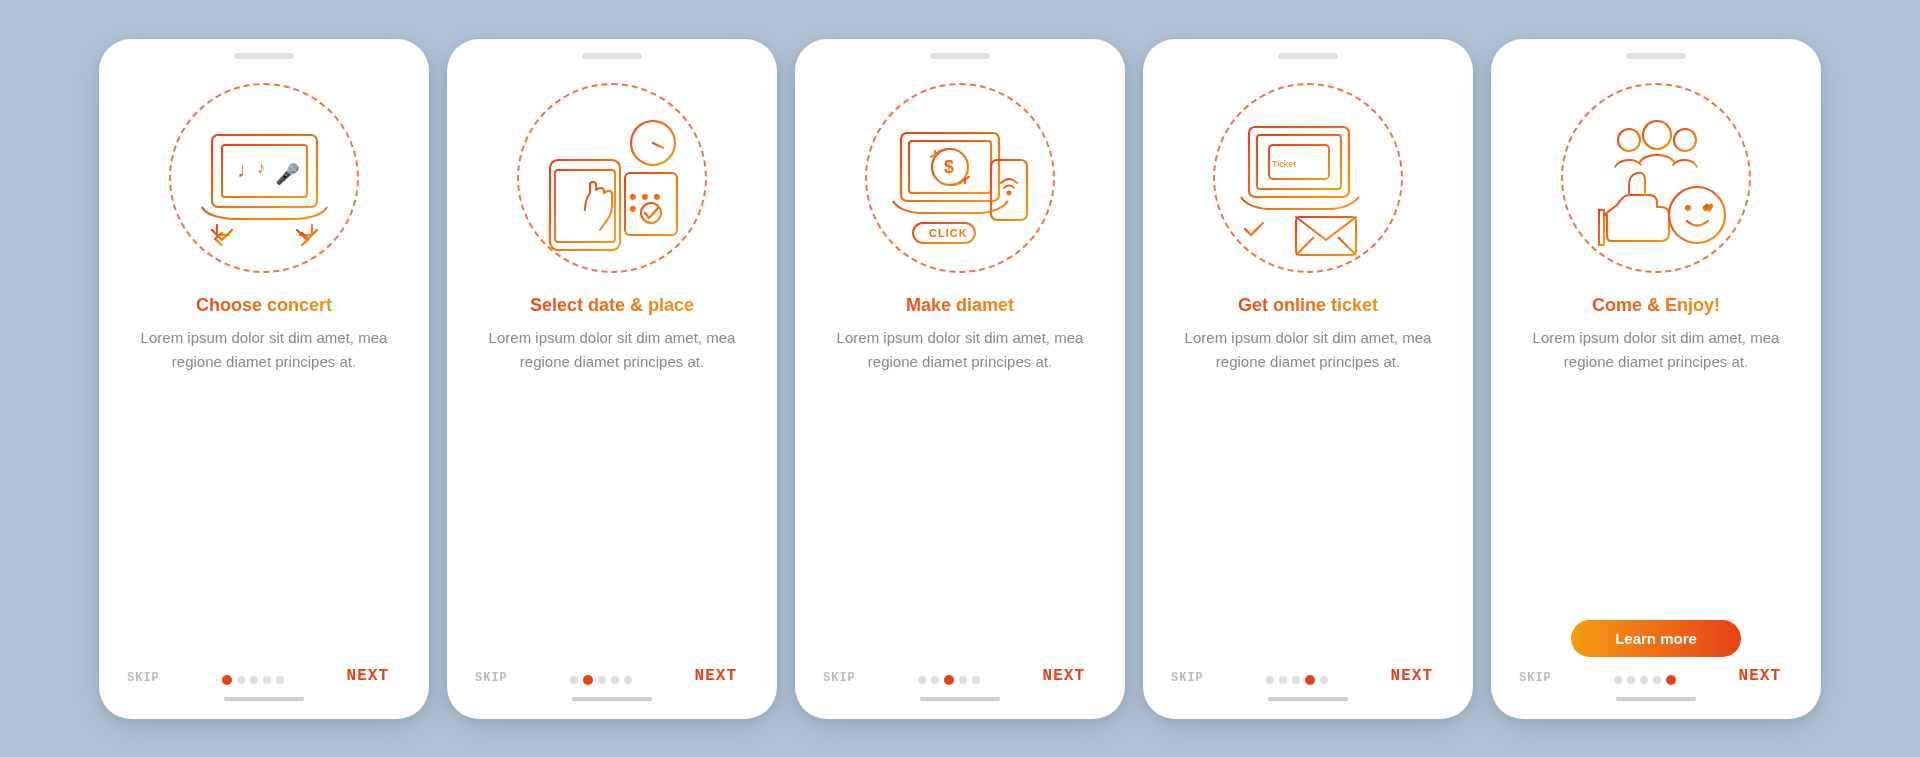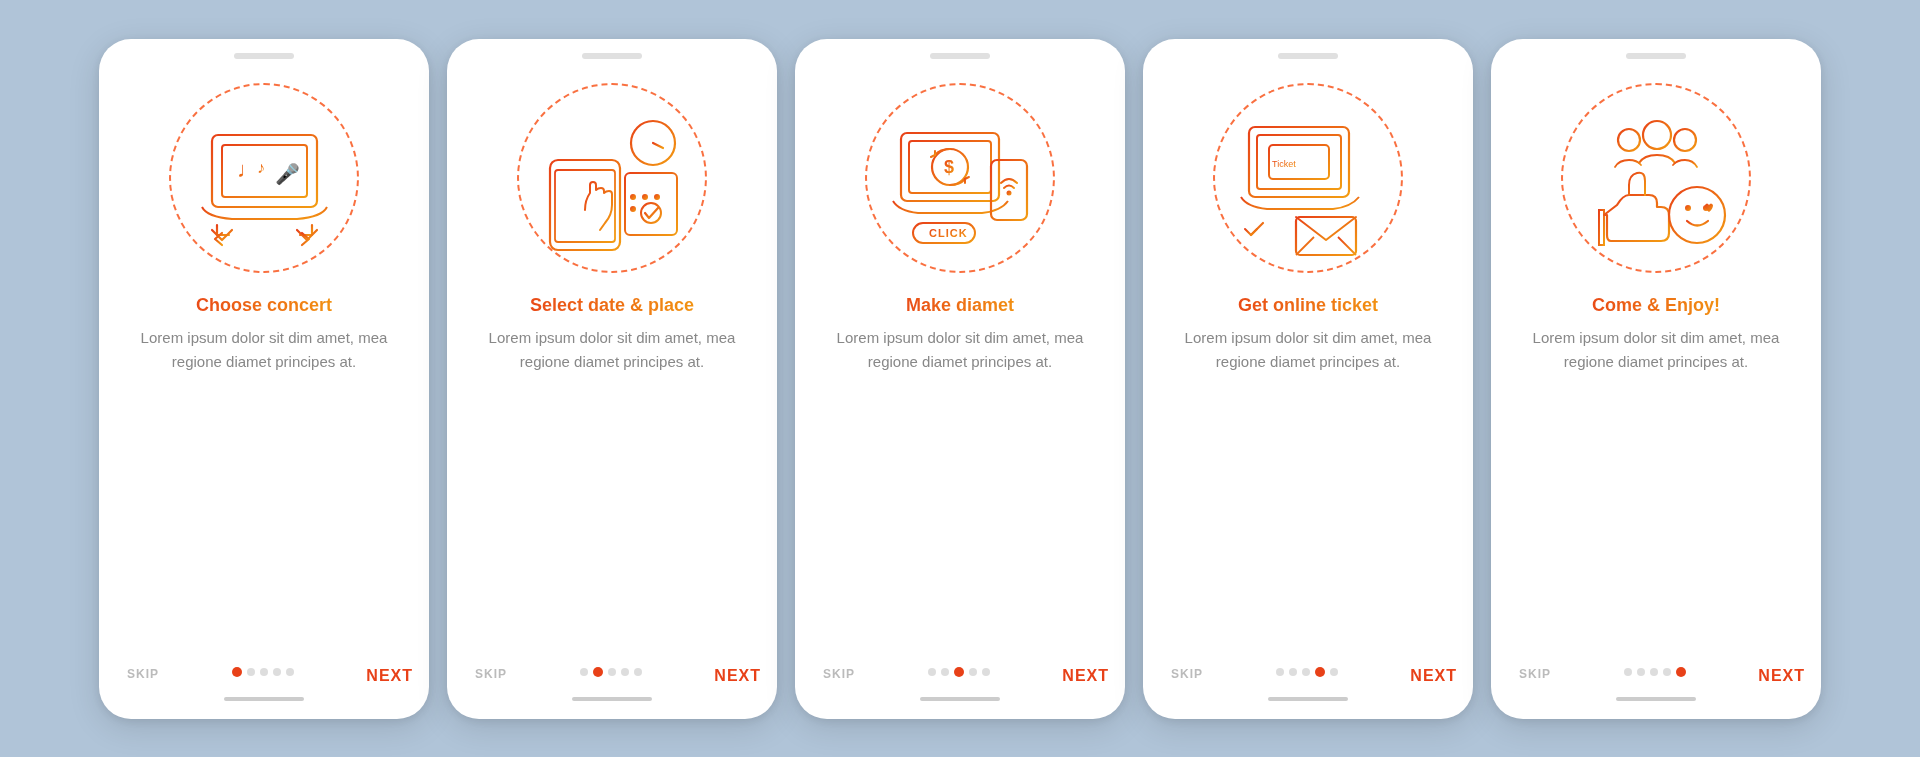--- a/index.html
+++ b/index.html
@@ -105,25 +105,26 @@
       border: none;
       border-radius: 24px;
       padding: 10px 44px;
       font-size: 15px;
       font-weight: 600;
       cursor: pointer;
       display: block;
     }
     .nav-bar {
       display: flex;
-      align-items: flex-start;
+      align-items: flex-end;
       justify-content: space-between;
       width: 100%;
-      padding: 10px 16px 2px 28px;
+      padding: 10px 40px 2px 28px;
       margin-top: auto;
+      font-family: Liberation Mono, monospace;
     }
     .nav-skip {
       font-size: 12px;
       font-weight: 700;
       color: #bbb;
       letter-spacing: 1px;
     }
     .nav-dots {
       display: flex;
       gap: 5px;
@@ -434,20 +435,21 @@
           <circle cx="127" cy="103" r="3" fill="url(#g5)"></circle>
 
           <path d="M126 100 Q128 97 130 100 Q132 97 134 100 Q134 104 130 107 Q126 104 126 100 Z" fill="url(#g5)"></path>
 
           <path d="M108 116 Q118 125 129 116" stroke="url(#g5)" stroke-width="2.2" fill="none" stroke-linecap="round"></path>
         </svg>
       </div>
     </div>
     <div class="card-title">Come &amp; Enjoy!</div>
     <div class="card-text">Lorem ipsum dolor sit dim amet, mea regione diamet principes at.</div>
+    <button class="learn-more-btn">Learn more</button>
     <div class="nav-bar">
       <span class="nav-skip">SKIP</span>
       <div class="nav-dots">
         <div class="dot"></div>
         <div class="dot"></div>
         <div class="dot"></div>
         <div class="dot"></div>
         <div class="dot active"></div>
       </div>
       <span class="nav-next">NEXT</span>

